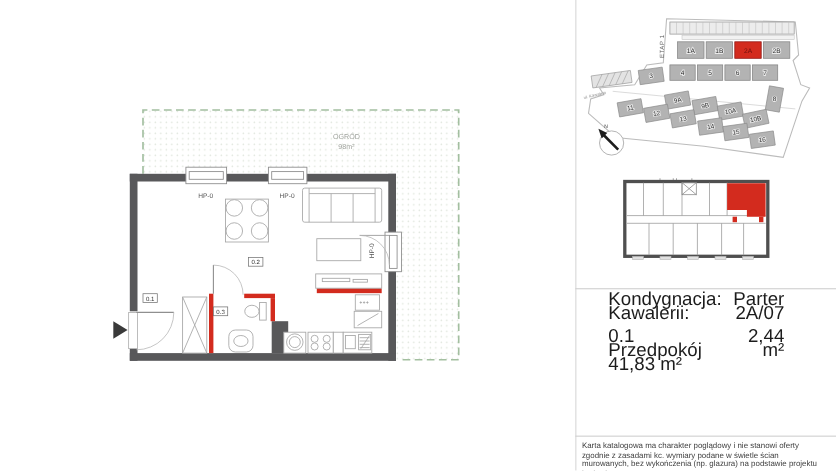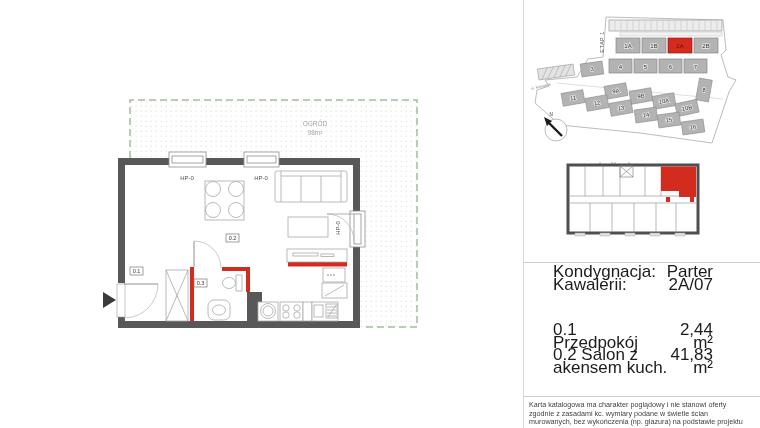--- a/index.html
+++ b/index.html
@@ -11,21 +11,21 @@
   .page{position:relative;width:760px;height:428px;background:#fff;overflow:hidden;
         font-family:"Liberation Sans",sans-serif;}
   svg{position:absolute;display:block;}
   .floorplan{left:0;top:0;}
   .sitemap{left:523px;top:0;}
   .miniplan{left:523px;top:162px;}
   .vdiv{position:absolute;left:523px;top:0;width:1px;height:428px;background:#d8d8d8;}
   .hdiv{position:absolute;left:523px;width:237px;height:1px;background:#cfcfcf;}
   .info,.rooms{position:absolute;left:553px;width:160px;font-size:17px;color:#1c1c1c;}
   .info{top:266px;}
-  .rooms{top:324px;}
+  .rooms{top:300px;}
   .row{display:flex;justify-content:space-between;line-height:12.6px;}
   .row .val{text-align:right;}
   .info .val{font-weight:normal;}
   .disclaimer{position:absolute;left:529px;top:401px;width:216px;height:27px;overflow:hidden;
               font-size:7.2px;line-height:8.7px;color:#3e3e3e;}
   text{font-family:"Liberation Sans",sans-serif;}
 </style>
 </head>
 <body>
 
@@ -367,21 +367,20 @@
       <span class="val">2A/07</span>
     </div>
   </div>
 
   <div class="rooms">
     <div class="row">
       <span class="lbl">0.1 Przedpokój</span>
       <span class="val">2,44 m²</span>
     </div>
     <div class="row">
-      <span class="lbl">0.2 Salon z akensem kuch.</span>
       <span class="val">41,83 m²</span>
     </div>
   </div>
 
   <div class="hdiv" style="top:396px"></div>
 
   <div class="disclaimer">Karta katalogowa ma charakter poglądowy i nie stanowi oferty zgodnie z zasadami kc. wymiary podane w świetle ścian murowanych, bez wykończenia (np. glazura) na podstawie projektu budowlanego.</div>
 
 </div>
 

